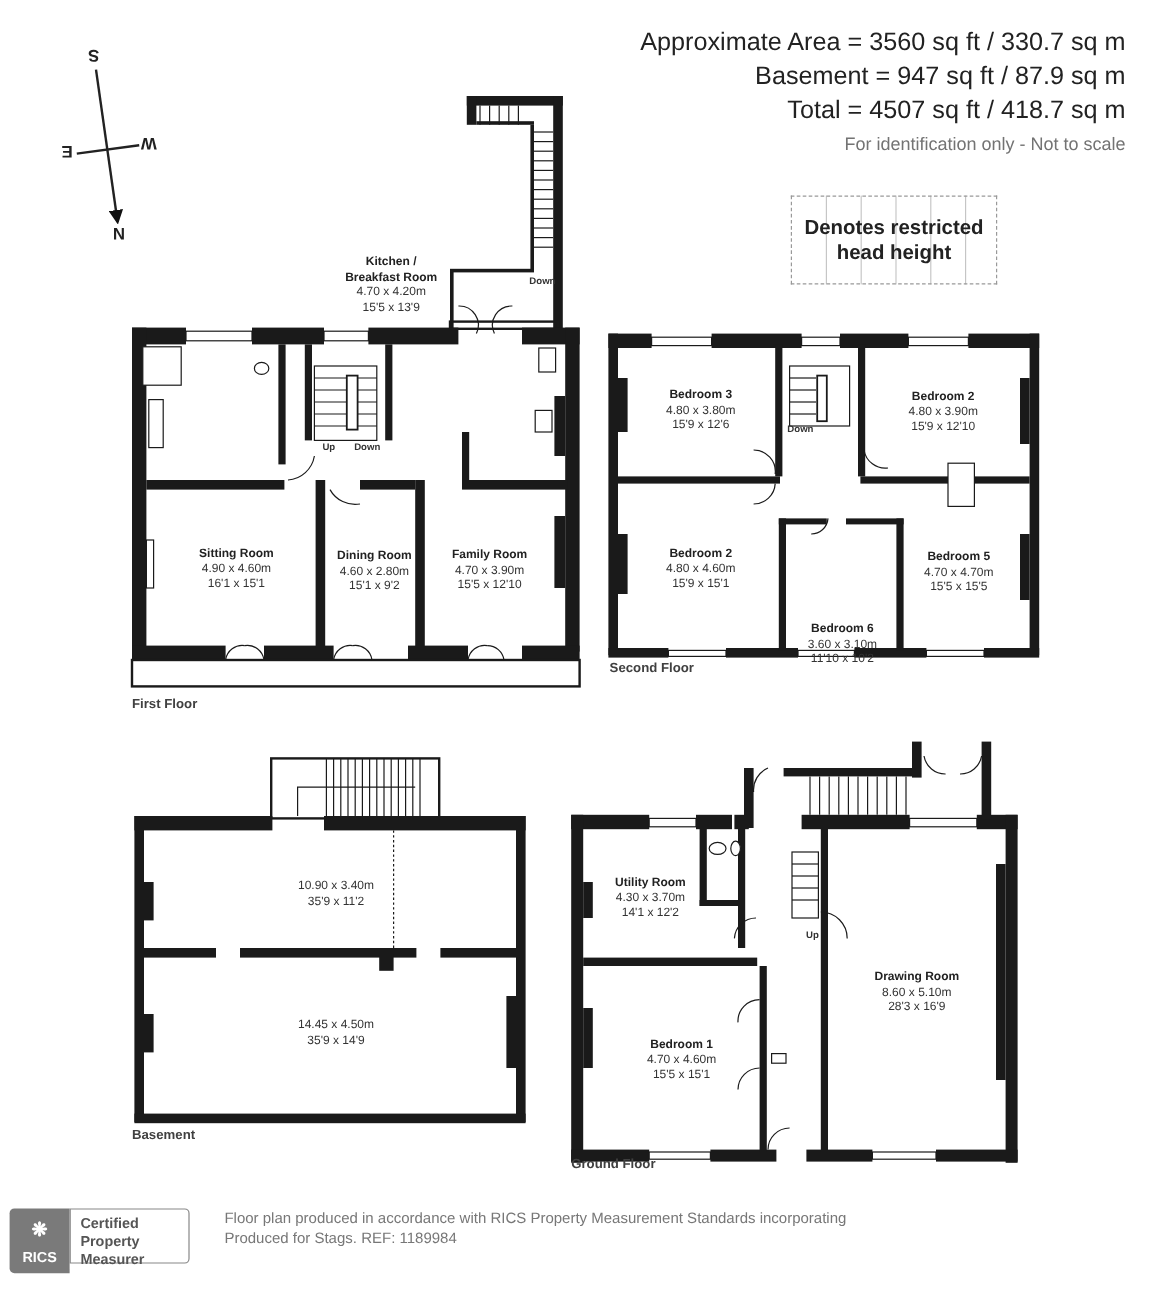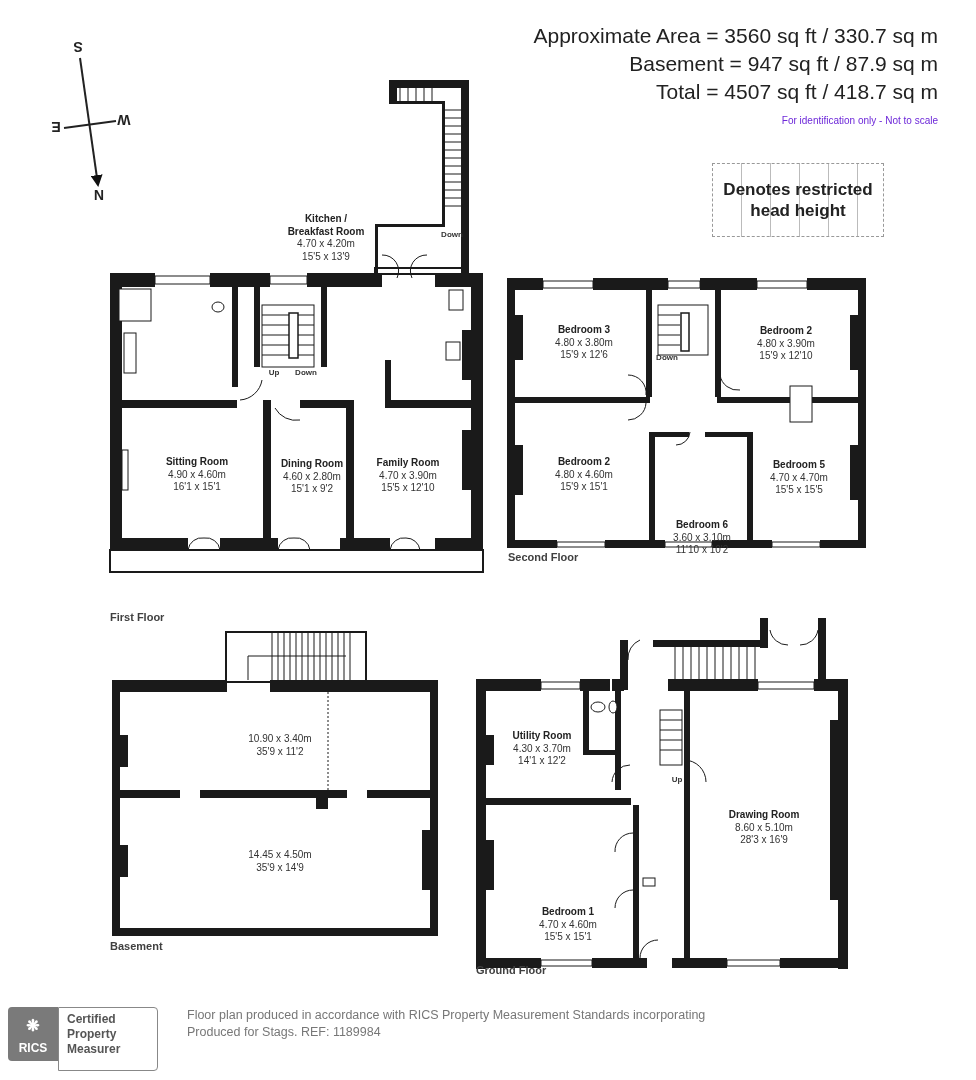--- a/index.html
+++ b/index.html
@@ -1,27 +1,27 @@
 <!DOCTYPE html>
 <html><head>
 <meta charset="utf-8">
 <style>
   html,body{margin:0;padding:0;background:#fff;}
   body{width:976px;height:1080px;position:relative;overflow:hidden;font-family:"Liberation Sans",sans-serif;color:#222;}
   .area{position:absolute;right:38px;top:22px;text-align:right;font-size:21px;line-height:28px;color:#222;}
-  .area .note{font-size:10px;line-height:22px;margin-top:4px;color:#6d28d9;}
-  .legend{position:absolute;left:712px;top:163px;width:172px;height:74px;border:1px dashed #999;box-sizing:border-box;
+  .area .note{font-size:15px;line-height:22px;margin-top:4px;color:#737373;}
+  .legend{position:absolute;left:659px;top:163px;width:172px;height:74px;border:1px dashed #999;box-sizing:border-box;
     background-image:repeating-linear-gradient(90deg,transparent 0 28px,#bbb 28px 29px);display:flex;align-items:center;justify-content:center;text-align:center;font-weight:bold;font-size:17px;line-height:21px;color:#222;}
   svg.plan{position:absolute;left:0;top:0;}
   .floor-label{position:absolute;font-weight:bold;font-size:11px;color:#404040;}
   .room{position:absolute;text-align:center;font-size:10px;line-height:12.5px;color:#333;white-space:nowrap;transform:translateX(-50%);}
   .room b{display:block;font-size:10px;color:#222;}
   .footer{position:absolute;left:0;top:1005px;width:976px;height:60px;}
   .rics-logo{position:absolute;left:8px;top:2px;width:50px;height:54px;background:#7a7a7a;color:#fff;border-radius:4px 0 0 4px;font-weight:bold;font-size:12px;display:flex;flex-direction:column;align-items:center;justify-content:flex-end;padding-bottom:6px;box-sizing:border-box;}
-  .rics-cert{position:absolute;left:58px;top:2px;width:100px;height:64px;border:1px solid #888;border-radius:0 4px 4px 0;box-sizing:border-box;padding:4px 8px;font-size:12px;line-height:15px;font-weight:bold;color:#555;}
+  .rics-cert{position:absolute;left:58px;top:2px;width:100px;height:46px;border:1px solid #888;border-radius:0 4px 4px 0;box-sizing:border-box;padding:4px 8px;font-size:12px;line-height:15px;font-weight:bold;color:#555;}
   .footer-text{position:absolute;left:171px;top:2px;font-size:12.5px;line-height:16.5px;color:#777;margin-left:16px;}
 </style>
 </head>
 <body>
 
 <div class="area">
   <div>Approximate Area = 3560 sq ft / 330.7 sq m</div>
   <div>Basement = 947 sq ft / 87.9 sq m</div>
   <div>Total = 4507 sq ft / 418.7 sq m</div>
   <div class="note">For identification only - Not to scale</div>
@@ -301,21 +301,21 @@
 <div class="room" style="left:312px;top:458px;">
   <b>Dining Room</b>
   <span>4.60 x 2.80m</span><br>
   <span>15'1 x 9'2</span>
 </div>
 <div class="room" style="left:408px;top:457px;">
   <b>Family Room</b>
   <span>4.70 x 3.90m</span><br>
   <span>15'5 x 12'10</span>
 </div>
-<div class="floor-label" style="left:110px;top:581px;margin-top:30px;">First Floor</div>
+<div class="floor-label" style="left:110px;top:581px;">First Floor</div>
 
 <div class="room" style="left:584px;top:324px;">
   <b>Bedroom 3</b>
   <span>4.80 x 3.80m</span><br>
   <span>15'9 x 12'6</span>
 </div>
 <div class="room" style="left:786px;top:325px;">
   <b>Bedroom 2</b>
   <span>4.80 x 3.90m</span><br>
   <span>15'9 x 12'10</span>
@@ -345,21 +345,21 @@
   <span>14.45 x 4.50m</span><br>
   <span>35'9 x 14'9</span>
 </div>
 <div class="floor-label" style="left:110px;top:940px;">Basement</div>
 
 <div class="room" style="left:542px;top:730px;">
   <b>Utility Room</b>
   <span>4.30 x 3.70m</span><br>
   <span>14'1 x 12'2</span>
 </div>
-<div class="room" style="left:568px;top:865px;margin-top:41px;">
+<div class="room" style="left:568px;top:865px;">
   <b>Bedroom 1</b>
   <span>4.70 x 4.60m</span><br>
   <span>15'5 x 15'1</span>
 </div>
 <div class="room" style="left:764px;top:809px;">
   <b>Drawing Room</b>
   <span>8.60 x 5.10m</span><br>
   <span>28'3 x 16'9</span>
 </div>
 <div class="floor-label" style="left:476px;top:964px;">Ground Floor</div>

